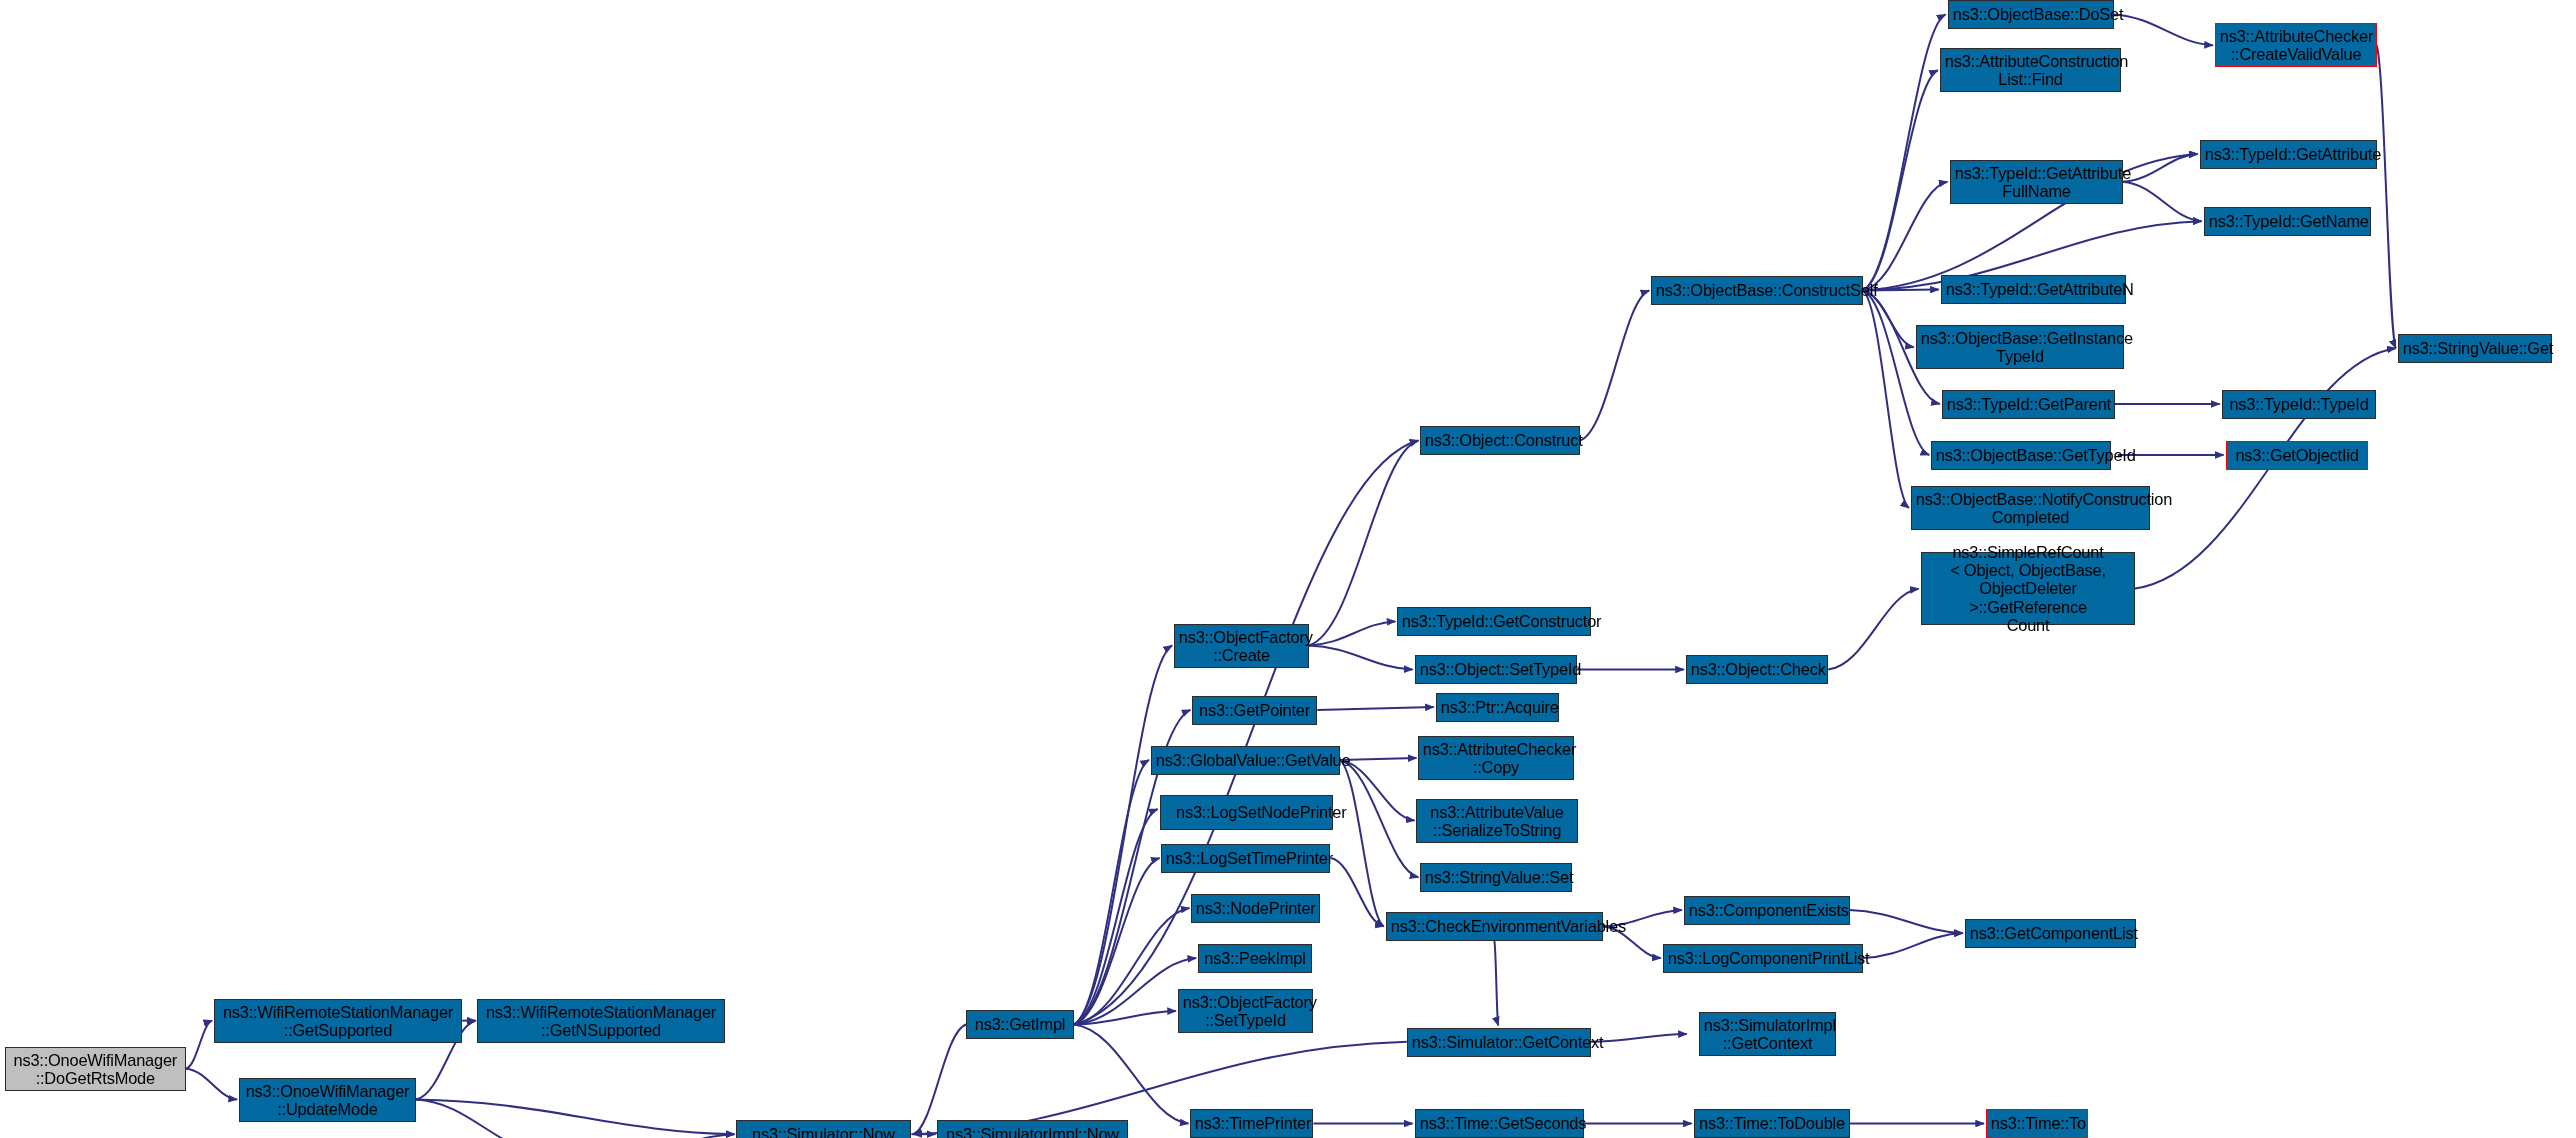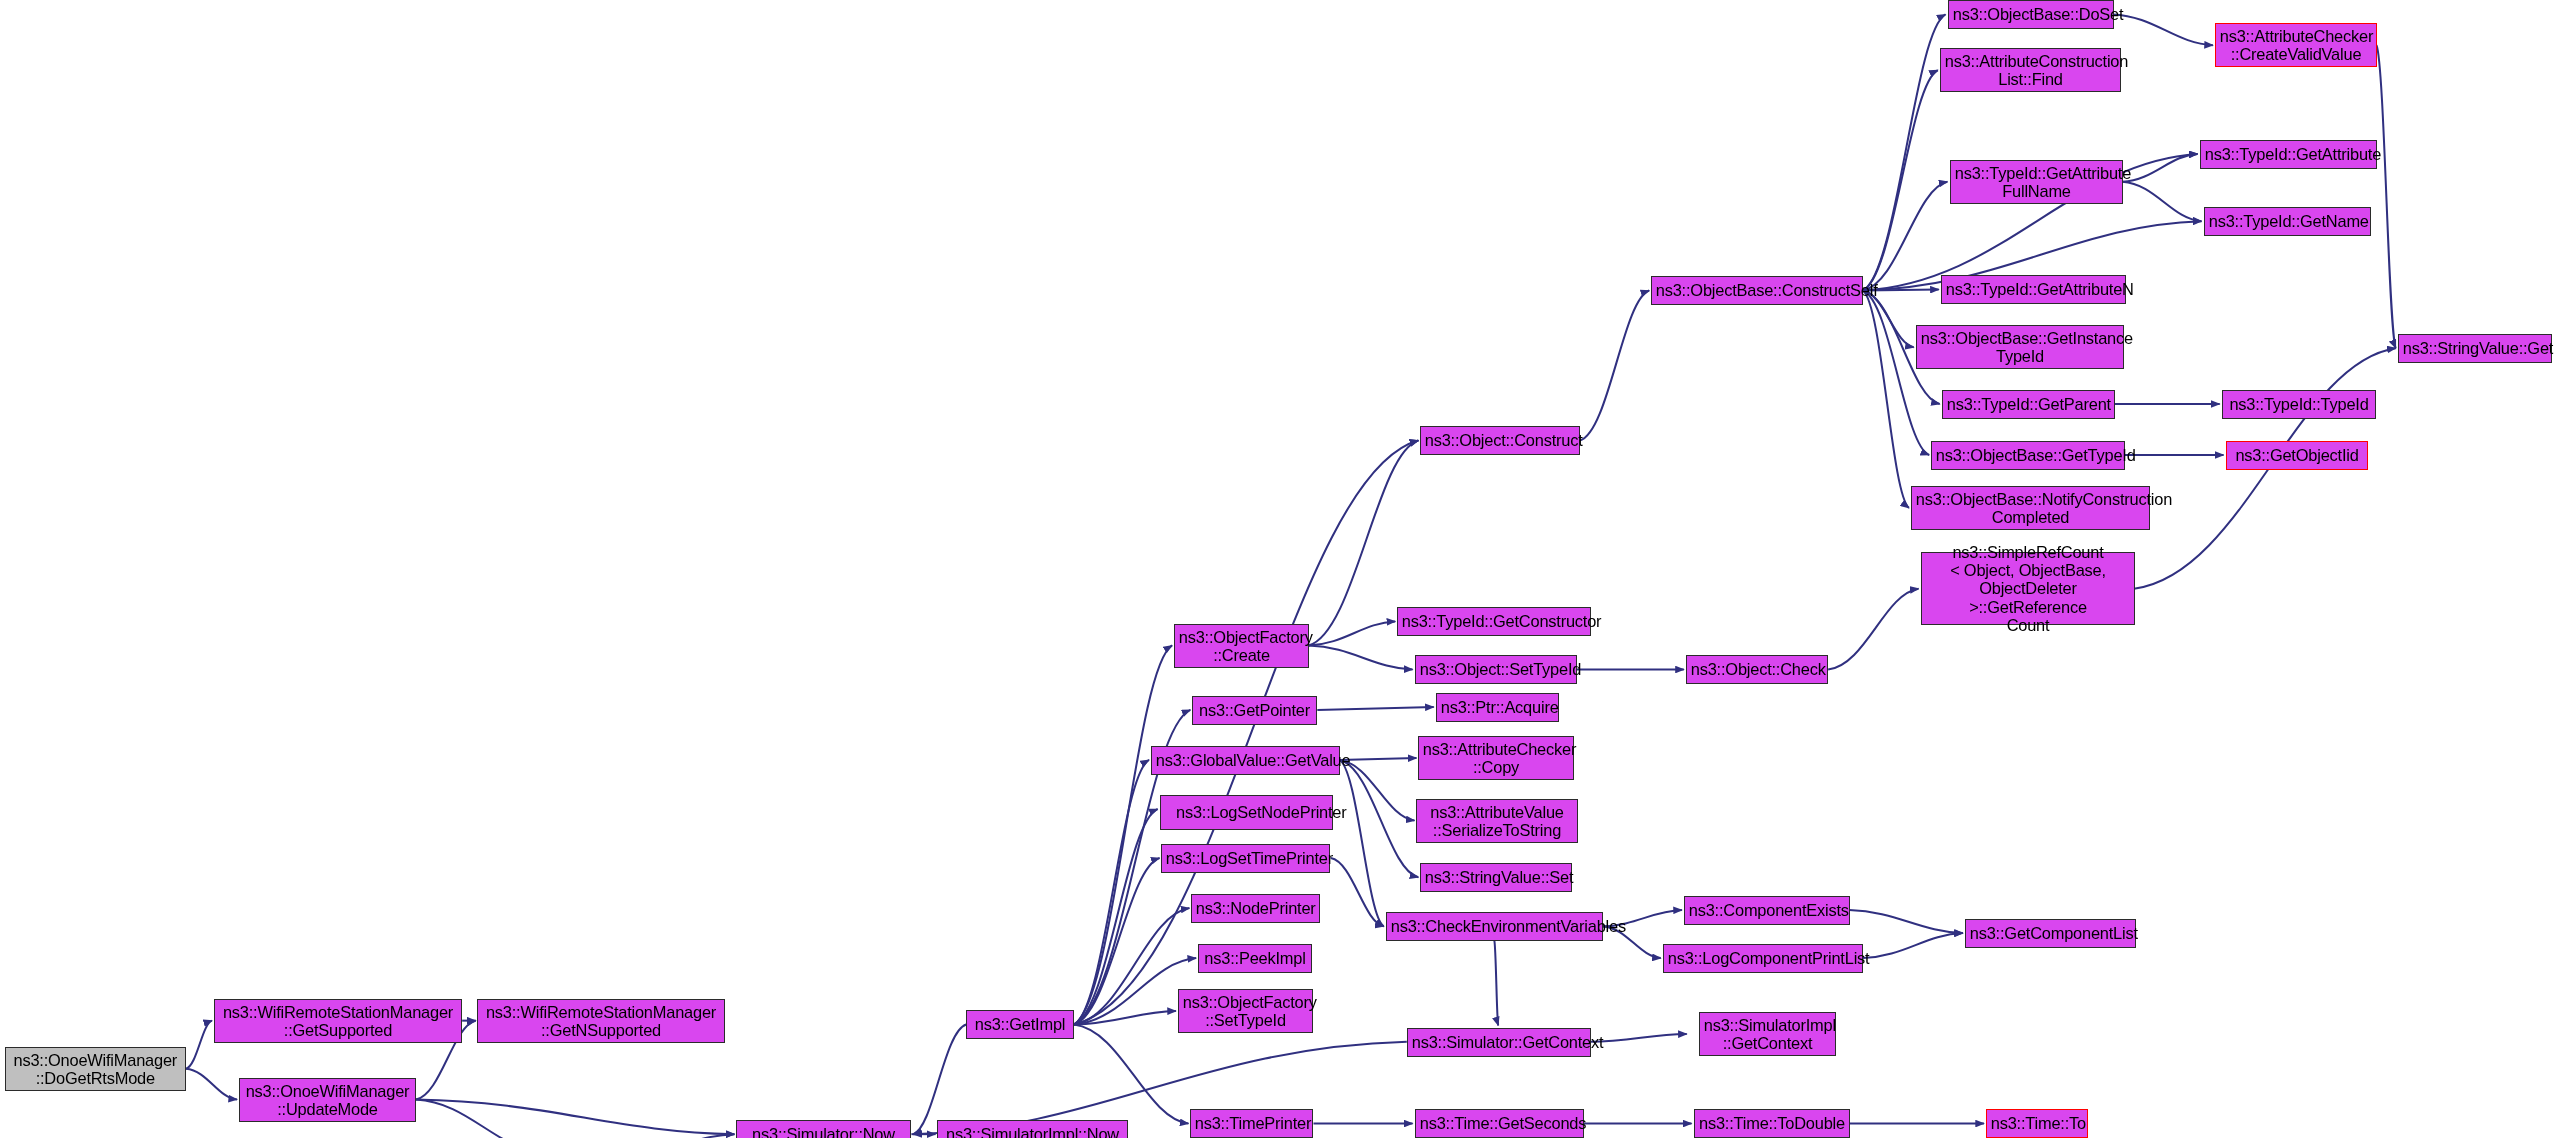--- a/index.html
+++ b/index.html
@@ -9,21 +9,21 @@
     width:2576px;height:1138px;
     background:#ffffff;
     font-family:"Liberation Sans","DejaVu Sans",sans-serif;
     overflow:hidden;
   }
   #edges{position:absolute;left:0;top:0;width:2576px;height:1138px;}
   .node{
     position:absolute;
     box-sizing:border-box;
     border:1.5px solid #2b2b2b;
-    background:#d946ef;
+    background:#0369a1;
     color:#000000;
     display:flex;
     align-items:center;
     justify-content:center;
     text-align:center;
     font-size:16.4px;
     line-height:1.12;
     letter-spacing:-0.2px;
     white-space:pre-line;
     padding:1px 3.8px;
@@ -133,21 +133,21 @@
 ::CreateValidValue</span></div>
     <div class="node" style="left: 1950px; top: 160px; width: 173px; height: 44px;"><span class="lbl">ns3::TypeId::GetAttribute
 FullName</span></div>
     <div class="node" style="left: 2200px; top: 140px; width: 177px; height: 29px;"><span class="lbl">ns3::TypeId::GetAttribute</span></div>
     <div class="node" style="left: 2204px; top: 207px; width: 167px; height: 29px;"><span class="lbl">ns3::TypeId::GetName</span></div>
     <div class="node" style="left: 1941px; top: 275px; width: 185px; height: 29px;"><span class="lbl">ns3::TypeId::GetAttributeN</span></div>
     <div class="node" style="left: 1916px; top: 325px; width: 208px; height: 44px;"><span class="lbl">ns3::ObjectBase::GetInstance
 TypeId</span></div>
     <div class="node" style="left: 1942px; top: 390px; width: 173px; height: 29px;"><span class="lbl">ns3::TypeId::GetParent</span></div>
     <div class="node" style="left: 2222px; top: 390px; width: 154px; height: 29px;"><span class="lbl">ns3::TypeId::TypeId</span></div>
-    <div class="node" style="left: 1931px; top: 441px; width: 194px; height: 29px;"><span class="lbl">ns3::ObjectBase::GetTypeId</span></div>
+    <div class="node" style="left: 1931px; top: 441px; width: 180px; height: 29px;"><span class="lbl">ns3::ObjectBase::GetTypeId</span></div>
     <div class="node red" style="left: 2226px; top: 441px; width: 142px; height: 29px;"><span class="lbl">ns3::GetObjectIid</span></div>
     <div class="node" style="left: 1911px; top: 486px; width: 239px; height: 44px;"><span class="lbl">ns3::ObjectBase::NotifyConstruction
 Completed</span></div>
     <div class="node" style="left: 2398px; top: 334px; width: 154px; height: 29px;"><span class="lbl">ns3::StringValue::Get</span></div>
     <div class="node" style="left: 1192px; top: 696px; width: 125px; height: 29px;"><span class="lbl">ns3::GetPointer</span></div>
     <div class="node" style="left: 1436px; top: 693px; width: 123px; height: 29px;"><span class="lbl">ns3::Ptr::Acquire</span></div>
     <div class="node" style="left: 1151px; top: 746px; width: 189px; height: 29px;"><span class="lbl">ns3::GlobalValue::GetValue</span></div>
     <div class="node" style="left: 1418px; top: 736px; width: 156px; height: 44px;"><span class="lbl">ns3::AttributeChecker
 ::Copy</span></div>
     <div class="node" style="left: 1416px; top: 799px; width: 162px; height: 44px;"><span class="lbl">ns3::AttributeValue

